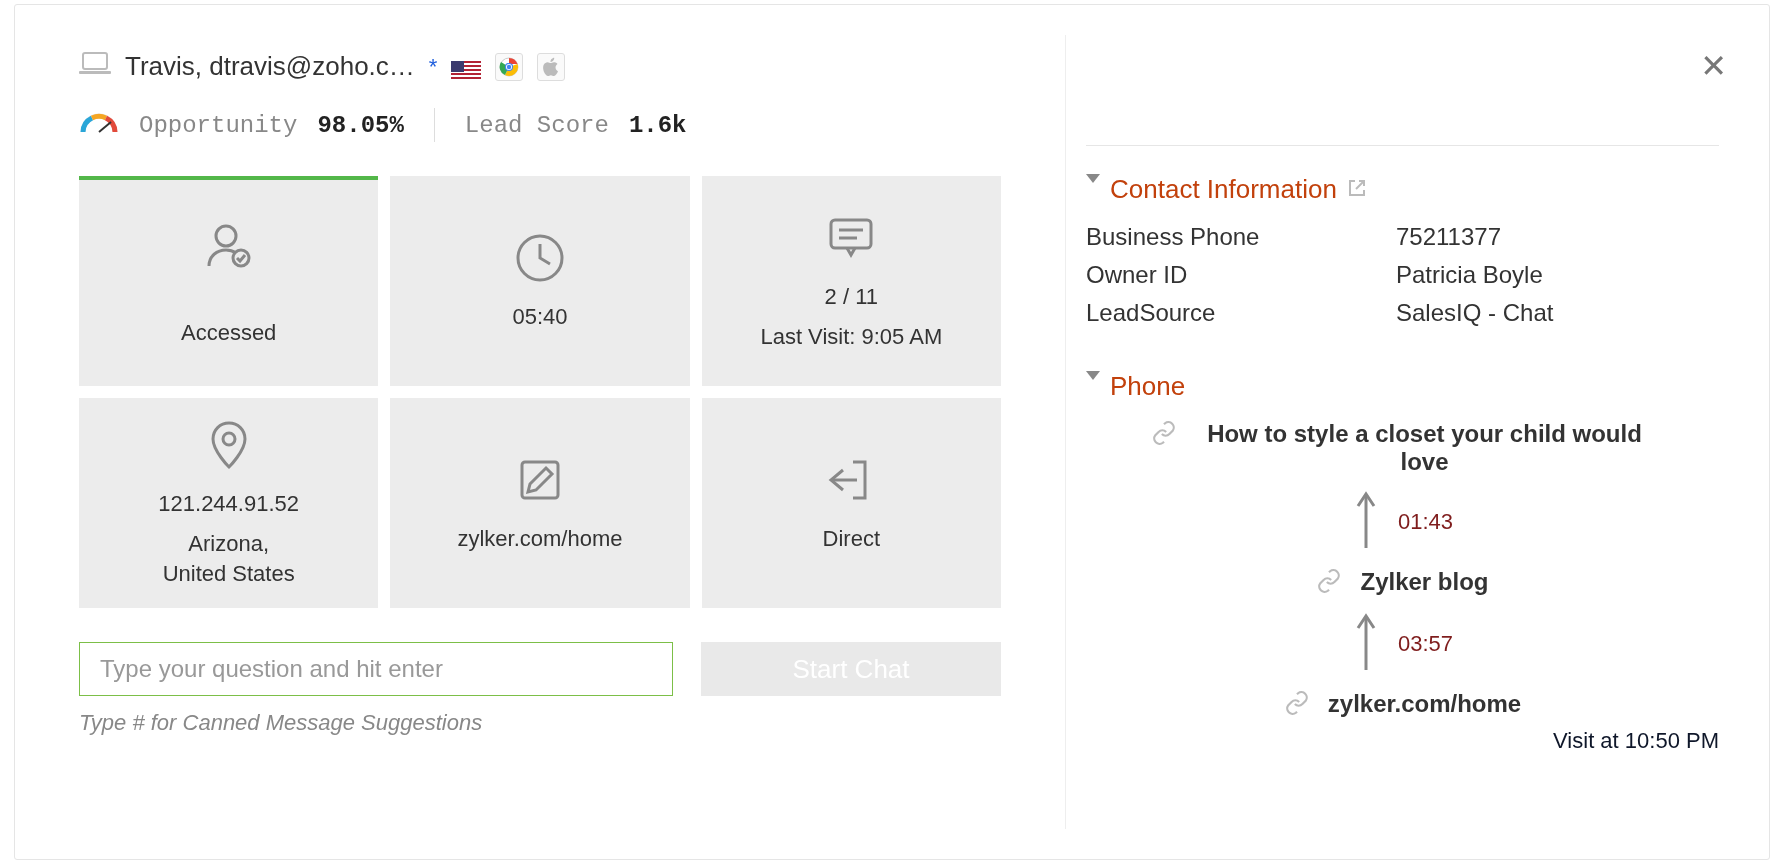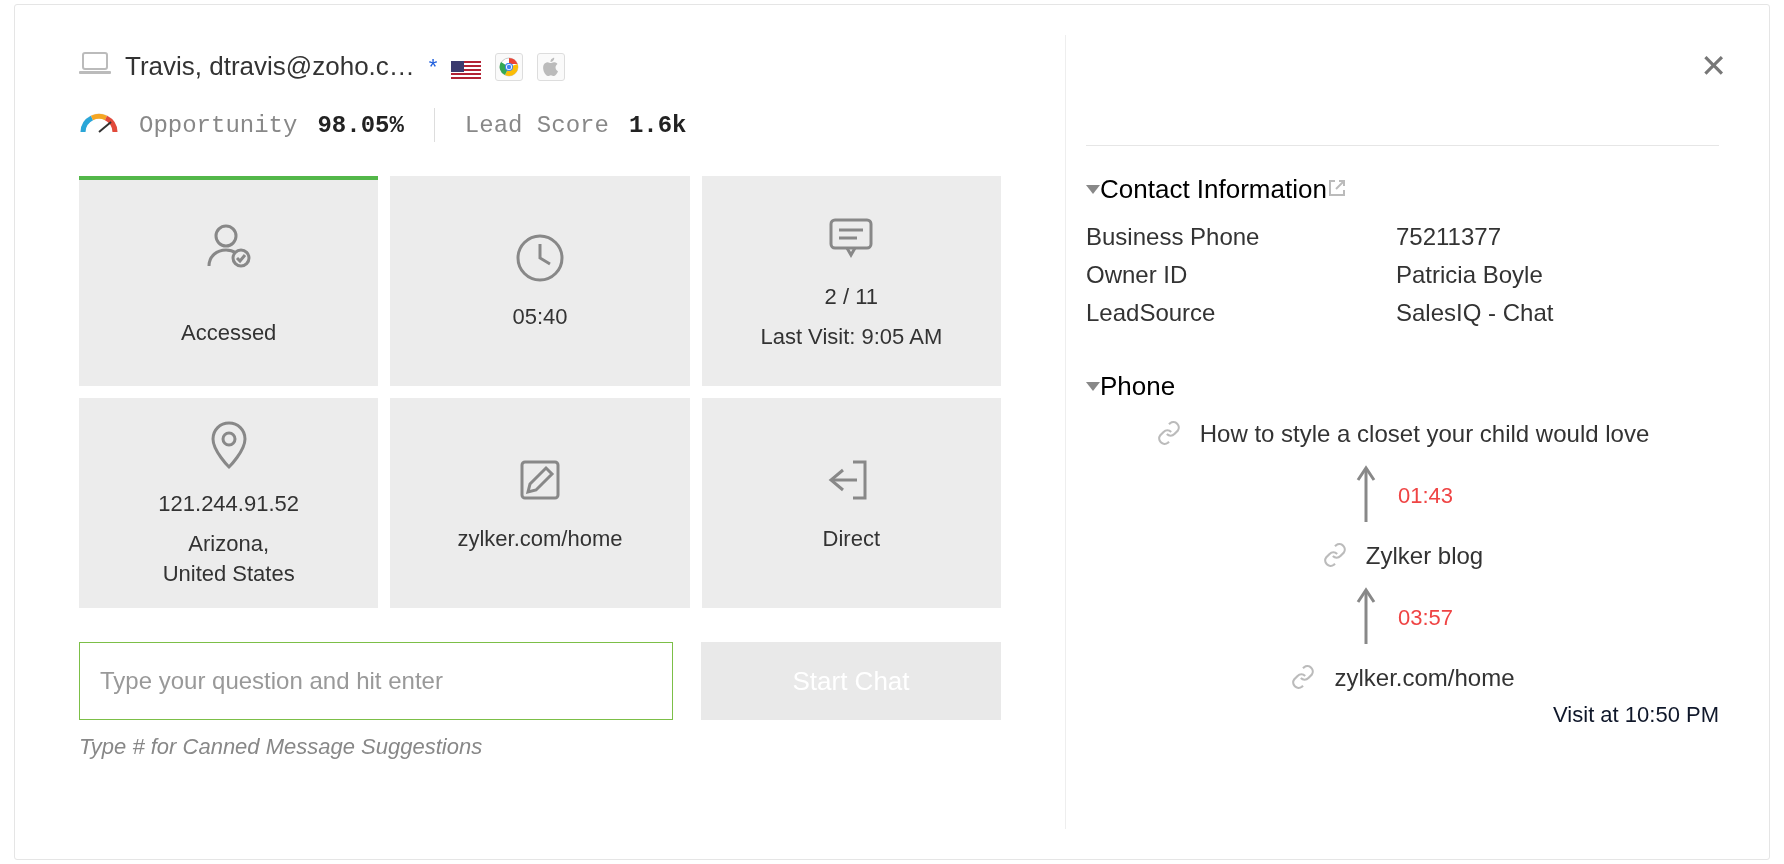--- a/index.html
+++ b/index.html
@@ -16,38 +16,38 @@
   .stats-row { display: flex; align-items: center; gap: 20px; margin-top: 26px; font-size: 24px; color: #888; font-family: Liberation Mono, monospace; }
   .gauge { width: 40px; height: 24px; }
   .divider-v { width:1px; height:34px; background:#ddd; margin: 0 10px; }
   .stats-row b { color:#222; font-weight:600; }
   .tiles { display: grid; grid-template-columns: repeat(3, 1fr); gap: 12px; margin-top: 34px; }
   .tile { background:#ececec; height: 210px; display:flex; flex-direction:column; align-items:center; justify-content:center; gap:10px; font-size:24px; color:#333; text-align:center; padding: 10px 14px; }
   .tile.active { border-top: 4px solid #53b749; gap: 38px; }
   .tile svg { width: 56px; height: 56px; }
   .tile-sub { font-size: 22px; color:#333; line-height:1.35; }
   .compose { display:flex; gap:28px; margin-top: 34px; }
-  .compose input { flex:1; border:1px solid #7cbf48; padding: 24px 20px; font-size: 24px; color:#888; outline:none; }
+  .compose input { flex:1; border:1px solid #7cbf48; padding: 12px 20px; font-size: 24px; color:#888; outline:none; }
   .compose input::placeholder { color:#999; }
   .start-btn { width: 300px; background:#e9e9e9; color:#fff; font-size: 26px; border:none; cursor:pointer; }
   .hint { font-style: italic; color:#888; font-size: 22px; margin-top: 14px; }
   .close-x { position:absolute; top: 42px; right: 42px; font-size: 32px; color:#777; cursor:pointer; }
 
-  .section-title { display:flex; align-items:center; font-size: 26px; color:#000000; margin-bottom: 18px; }
+  .section-title { display:flex; align-items:flex-start; gap:10px; font-size: 26px; color:#c2410c; margin-bottom: 18px; }
   .caret { width:0; height:0; border-left:7px solid transparent; border-right:7px solid transparent; border-top:9px solid #888; }
   .ext-icon { color:#bbb; }
   .kvrow { display:flex; font-size: 24px; margin: 10px 0; }
   .kvrow .k { width: 310px; color:#333; }
   .kvrow .v { color:#333; }
   .path-section { margin-top: 44px; }
-  .path-item { display:flex; align-items:flex-start; gap:18px; justify-content:center; text-align:center; }
+  .path-item { display:flex; align-items:flex-start; gap:18px; justify-content:center; text-align:center;font-weight:bold; }
   .path-item .link-icon { flex-shrink:0; color:#aaa; }
   .path-text { font-size: 24px; color:#333; max-width: 460px; }
   .arrow-block { display:flex; align-items:center; justify-content:center; gap:18px; margin: 14px 0; }
-  .arrow-block .time { color:#ef4444; font-size:22px; }
+  .arrow-block .time { color:#7f1d1d; font-size:22px; }
   .arrow-up svg { width:28px; height:60px; }
   .visit-time { color:#0f172a; font-size:22px; text-align:right; margin-top: 8px; }
   hr.top-sep { border:none; border-top:1px solid #e6e6e6; margin-bottom: 28px; }
 </style>
 </head>
 <body>
 
 <div class="panel">
   <span class="close-x">✕</span>
 

